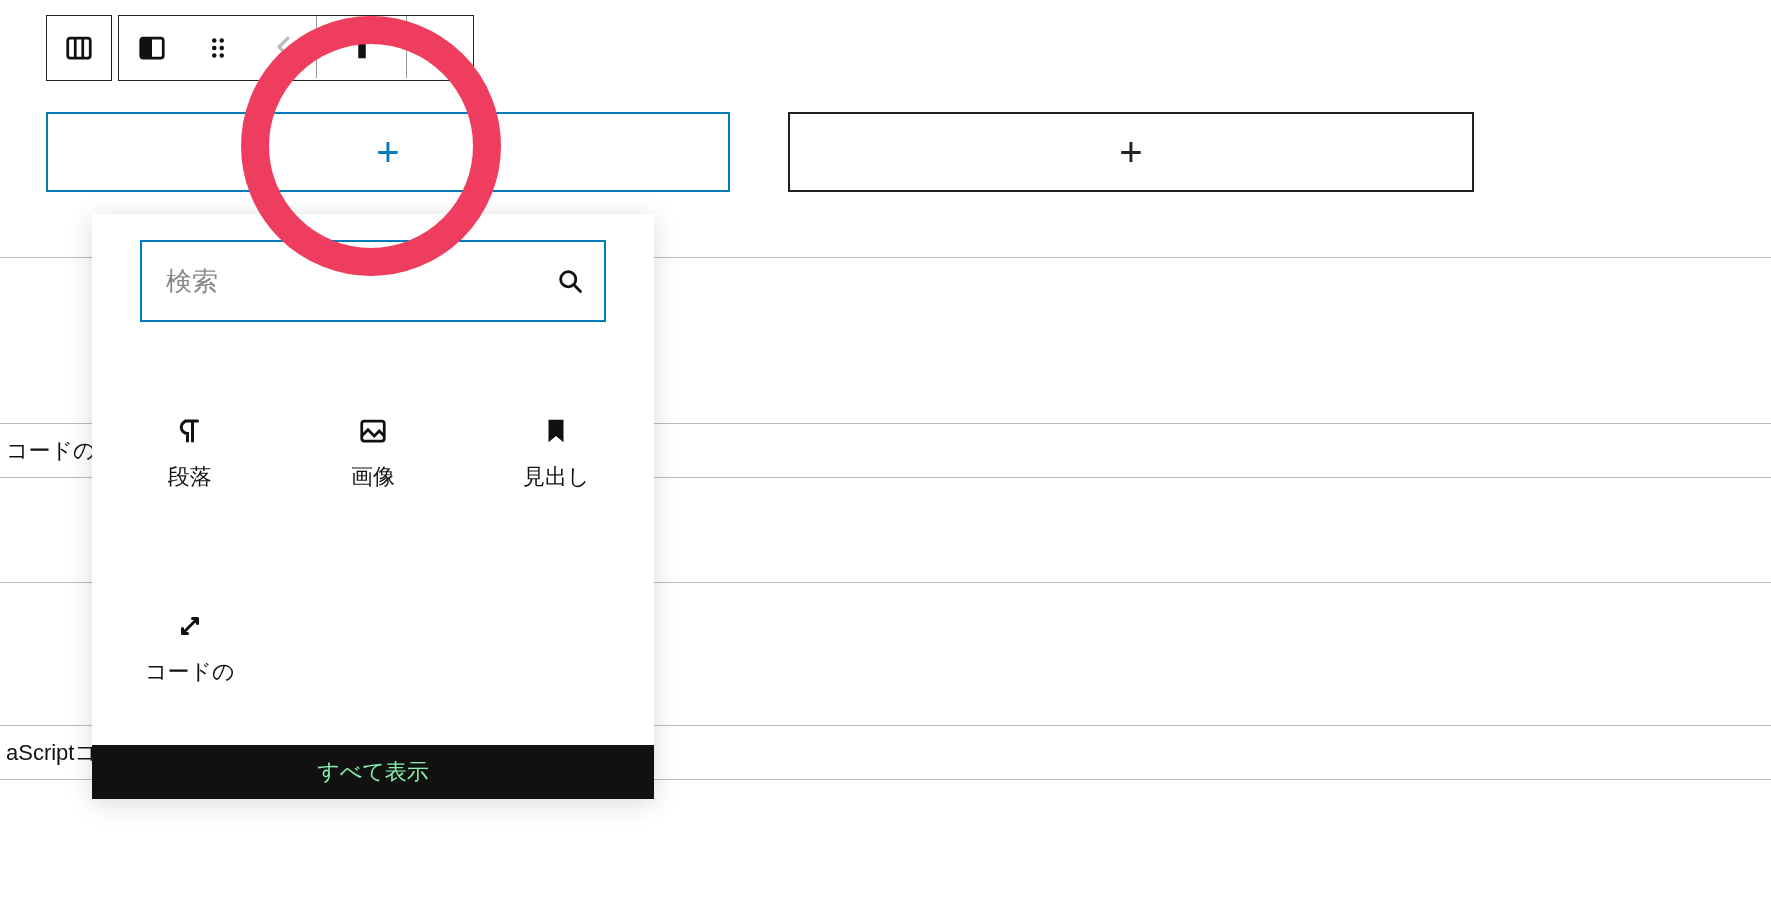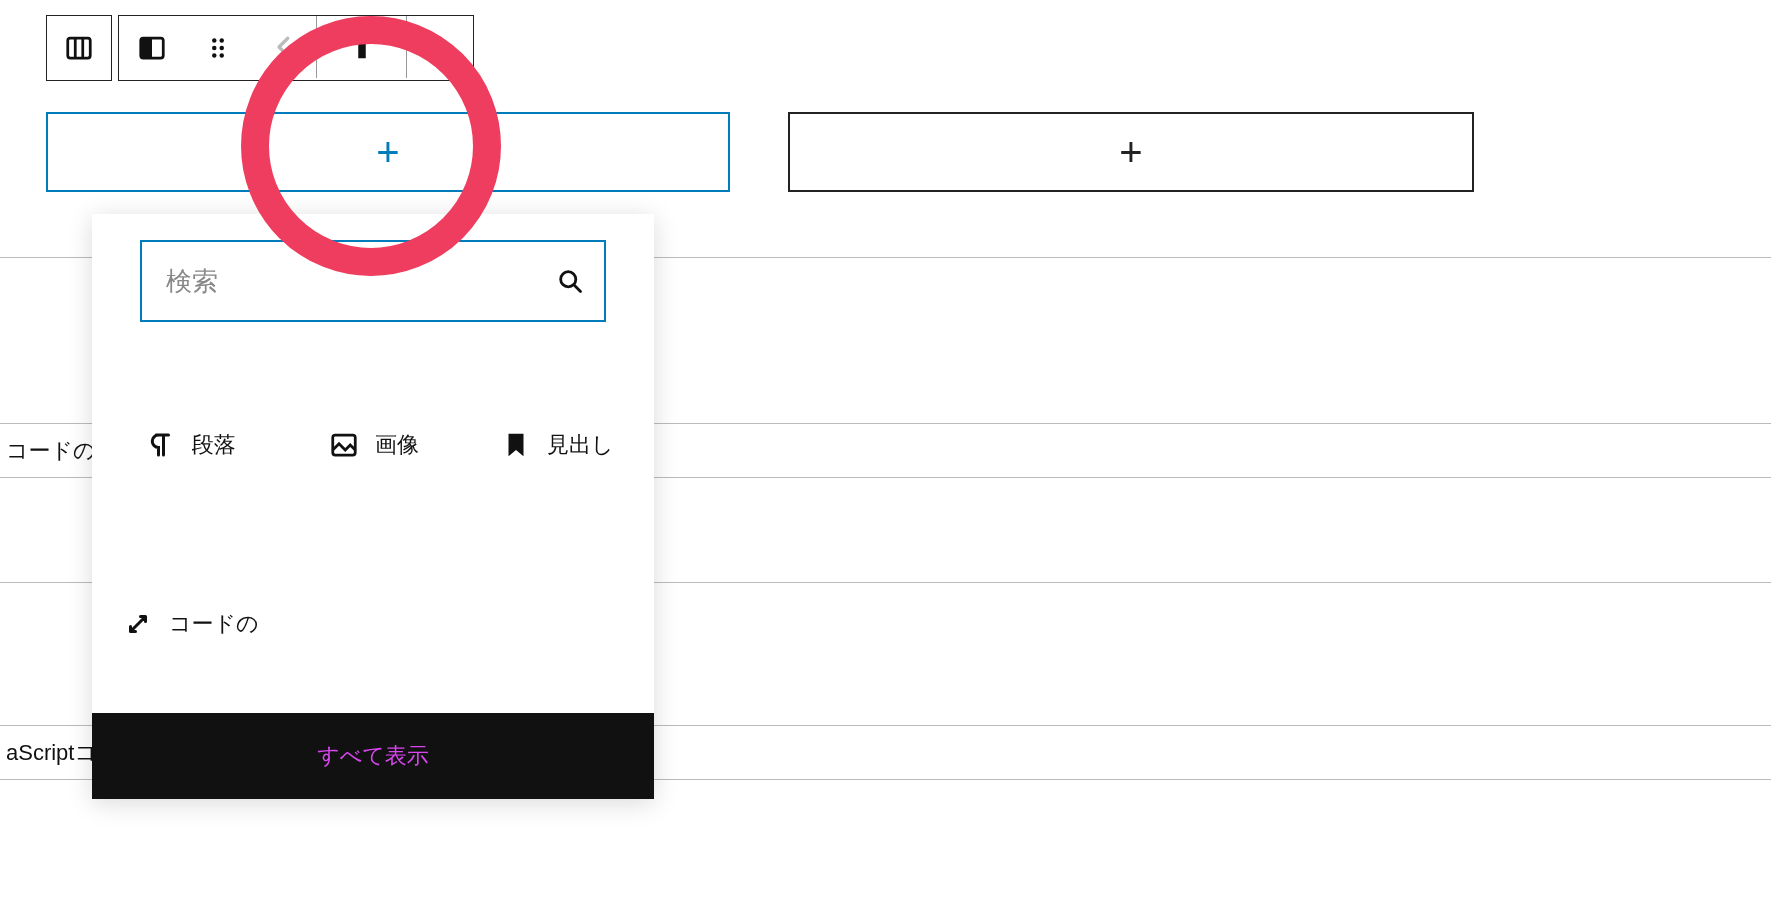--- a/index.html
+++ b/index.html
@@ -46,28 +46,28 @@
 .search-input {
   flex: 1; border: none; outline: none; font-size: 26px; color:#666;
 }
 .search-input::placeholder { color:#888; }
 .search-icon { width: 28px; height: 28px; }
 .grid {
   flex: 1; display: grid; grid-template-columns: repeat(3,1fr);
   grid-template-rows: repeat(2,1fr); padding: 24px 6px 0;
 }
 .grid-cell {
-  display:flex; flex-direction:row; align-items:center; justify-content:center;
+  display:flex; flex-direction:column; align-items:center; justify-content:center;
   gap: 14px; cursor:pointer;
 }
 .grid-cell .lbl { font-size: 22px; color:#111; }
 .grid-cell .ico { width: 34px; height: 34px; display:flex; align-items:center; justify-content:center; }
 .grid-cell .ico svg { width: 30px; height: 30px; }
 .show-all {
-  background:#111; color:#d946ef; height: 86px; display:flex; align-items:center; justify-content:center;
+  background:#111; color:#86efac; height: 54px; display:flex; align-items:center; justify-content:center;
   font-size: 22px; cursor:pointer;font-family:Liberation Serif, serif;
 }
 .row-line {
   position: absolute; left: 0; right: 0; border-top: 1px solid #bbb; border-bottom:1px solid #bbb;
   height: 55px; display:flex; align-items:center; padding-left:6px; font-size: 22px; background:#fff; color:#111;
 }
 .row-a { top: 423px; }
 .row-b { top: 725px; }
 .row-line.simple { border-bottom:none; height:0; }
 .simple1 { top: 257px; border-bottom:none; height:0; }

